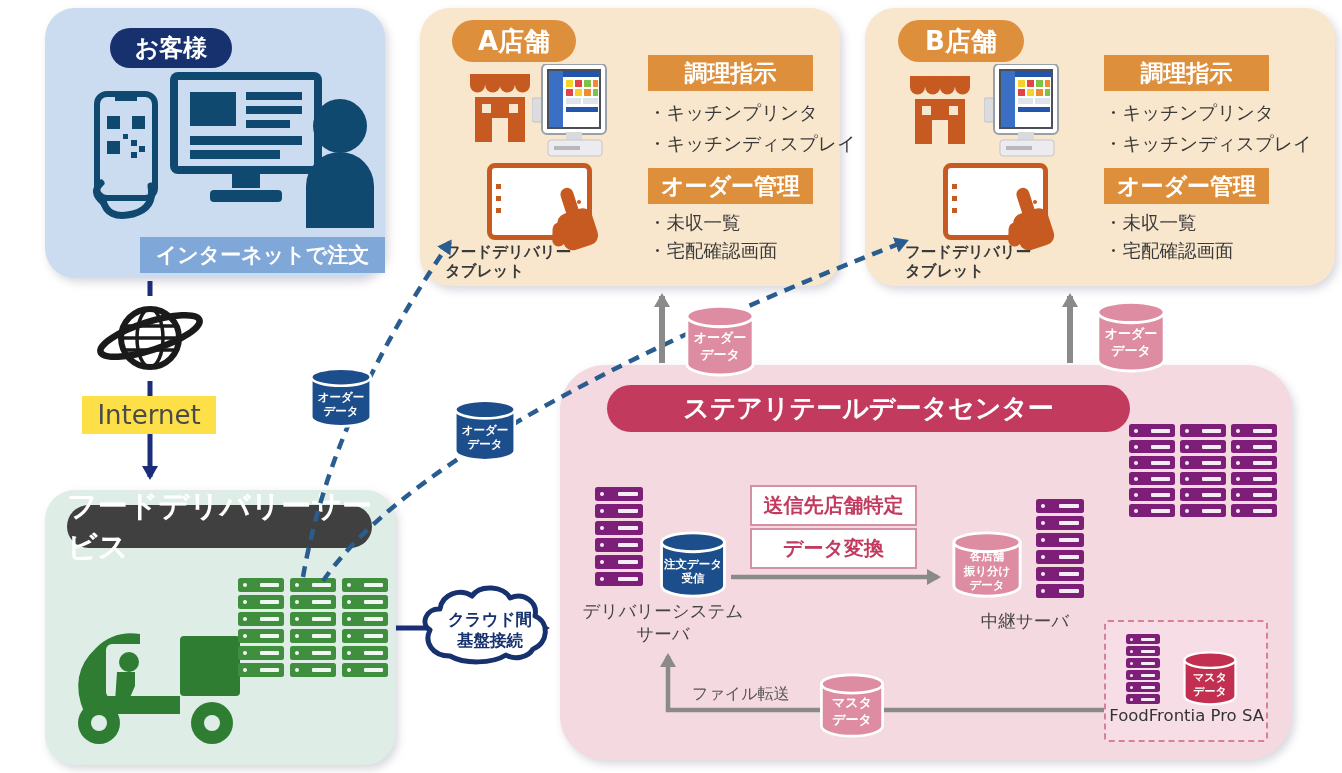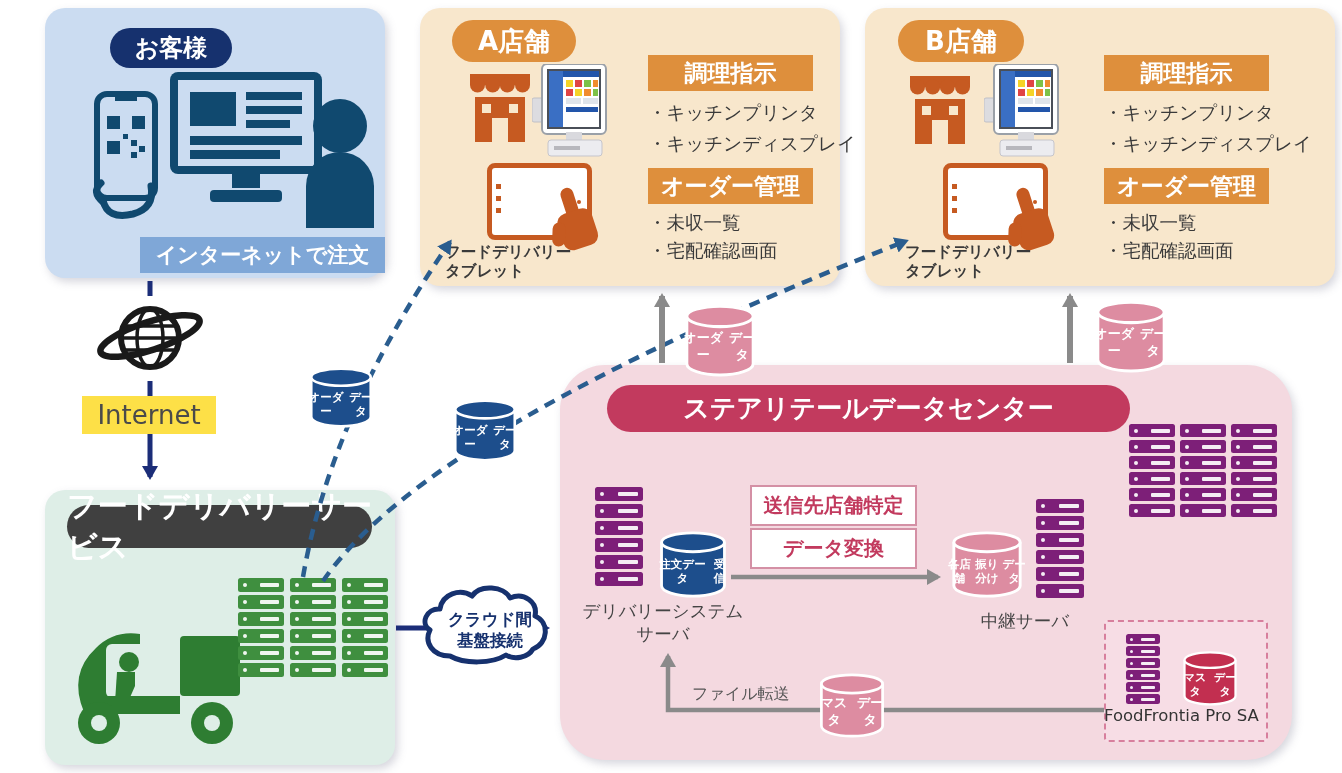--- a/index.html
+++ b/index.html
@@ -1,19 +1,19 @@
 <!DOCTYPE html>
 <html><head>
 <meta charset="utf-8">
 <style>
   html,body{margin:0;padding:0;background:#fff;}
   #canvas{position:relative;width:1342px;height:773px;background:#fff;overflow:hidden;
           font-family:"DejaVu Sans",sans-serif;}
   .abs{position:absolute;}
-  .panel{position:absolute;border-radius:20px;box-shadow:3px 4px 9px rgba(110,110,135,.28);}
+  .panel{position:absolute;border-radius:30px;box-shadow:3px 4px 9px rgba(110,110,135,.28);}
   .pill{position:absolute;display:flex;align-items:center;justify-content:center;
         color:#fff;font-weight:bold;border-radius:999px;}
   
   .customer-box{left:45px;top:8px;width:340px;height:270px;background:#cbdcf1;}
   .customer-pill{left:65px;top:20px;width:122px;height:40px;background:#16316e;font-size:24px;}
   .customer-caption{position:absolute;left:95px;top:229px;width:245px;height:36px;background:#7fa7d7;
         color:#fff;font-weight:bold;font-size:21px;display:flex;align-items:center;justify-content:center;}
   
   .internet-label{position:absolute;left:82px;top:396px;width:134px;height:38px;background:#fde047;
         color:#4a4a4a;font-size:26px;display:flex;align-items:center;justify-content:center;z-index:12;}
@@ -36,21 +36,21 @@
   .green-box{left:45px;top:490px;width:350px;height:275px;background:#deeee7;}
   .green-pill{left:67px;top:505px;width:305px;height:43px;background:#404040;font-size:30px;}
   
   .dc-box{left:560px;top:365px;width:732px;height:395px;background:#f4d9e0;border-radius:45px;}
   .dc-pill{left:607px;top:385px;width:523px;height:47px;background:#c23a5e;font-size:26px;border-radius:26px;}
   .step-box{position:absolute;width:163px;height:37px;background:#fff;border:2px solid #d490a5;
         color:#c23a5e;font-weight:bold;font-size:20px;display:flex;align-items:center;justify-content:center;}
   .dc-label{position:absolute;text-align:center;color:#444;font-size:17.5px;line-height:1.3;font-weight:500;}
   .ff-box{position:absolute;left:1104px;top:620px;width:160px;height:118px;background:#f7dde5;
         border:2px dashed #d77f9d;border-radius:4px;}
-  .ff-label{position:absolute;left:1104px;top:706px;width:160px;text-align:left;color:#333;font-size:16.5px;}
+  .ff-label{position:absolute;left:1104px;top:706px;width:160px;text-align:right;color:#333;font-size:16.5px;}
   .ft-label{position:absolute;left:692px;top:684px;color:#555;font-size:16px;}
   
   .sgrid{position:absolute;display:grid;}
   .sunit{position:relative;border-radius:2.5px;}
   .sunit::before{content:'';position:absolute;left:5px;top:50%;margin-top:-2px;width:4px;height:4px;
         border-radius:50%;background:rgba(255,255,255,.92);}
   .sunit::after{content:'';position:absolute;right:5px;top:50%;margin-top:-2px;width:42%;height:4px;
         border-radius:1px;background:rgba(255,255,255,.92);}
   .g-green .sunit{width:46px;height:14px;background:#3f8f3f;}
   .g-purple .sunit{width:48px;height:14px;background:#7d1f78;}
@@ -58,23 +58,23 @@
   .g-ff .sunit{width:34px;height:10px;background:#7d1f78;}
   .g-ff .sunit::before{width:3px;height:3px;margin-top:-1.5px;left:4px;}
   .g-ff .sunit::after{height:3px;margin-top:-1.5px;}
   
   .cyl{position:absolute;z-index:11;}
   .cyl svg{position:absolute;left:0;top:0;width:100%;height:100%;}
   .cyl path,.cyl ellipse{stroke:#fff;stroke-width:3;}
   .cyl.pink path,.cyl.pink ellipse{fill:#dd8ca1;}
   .cyl.blue path,.cyl.blue ellipse{fill:#1d4e8c;}
   .cyl.crimson path,.cyl.crimson ellipse{fill:#c22f50;}
-  .cyl-text{position:absolute;left:0;right:0;top:14px;bottom:0;display:flex;
+  .cyl-text{position:absolute;left:0;right:0;top:14px;bottom:0;display:flex;flex-direction:column;
         align-items:center;justify-content:center;color:#fff;font-weight:bold;font-size:13px;
-        line-height:1.3;text-align:center;}
+        line-height:1.3;text-align:left;}
   .cyl-text.s12{font-size:11.5px;line-height:1.25;}
   
   .cloud{left:416px;top:584px;width:148px;height:88px;z-index:12;}
   .cloud svg{position:absolute;left:0;top:0;width:100%;height:100%;}
   .cloud-text{position:absolute;left:0;right:0;top:26px;display:flex;flex-direction:column;align-items:center;
         color:#16316e;font-weight:bold;font-size:16.5px;line-height:1.25;}
   
   #overlay{position:absolute;left:0;top:0;width:1342px;height:773px;z-index:5;pointer-events:none;}
 </style>
 </head>

